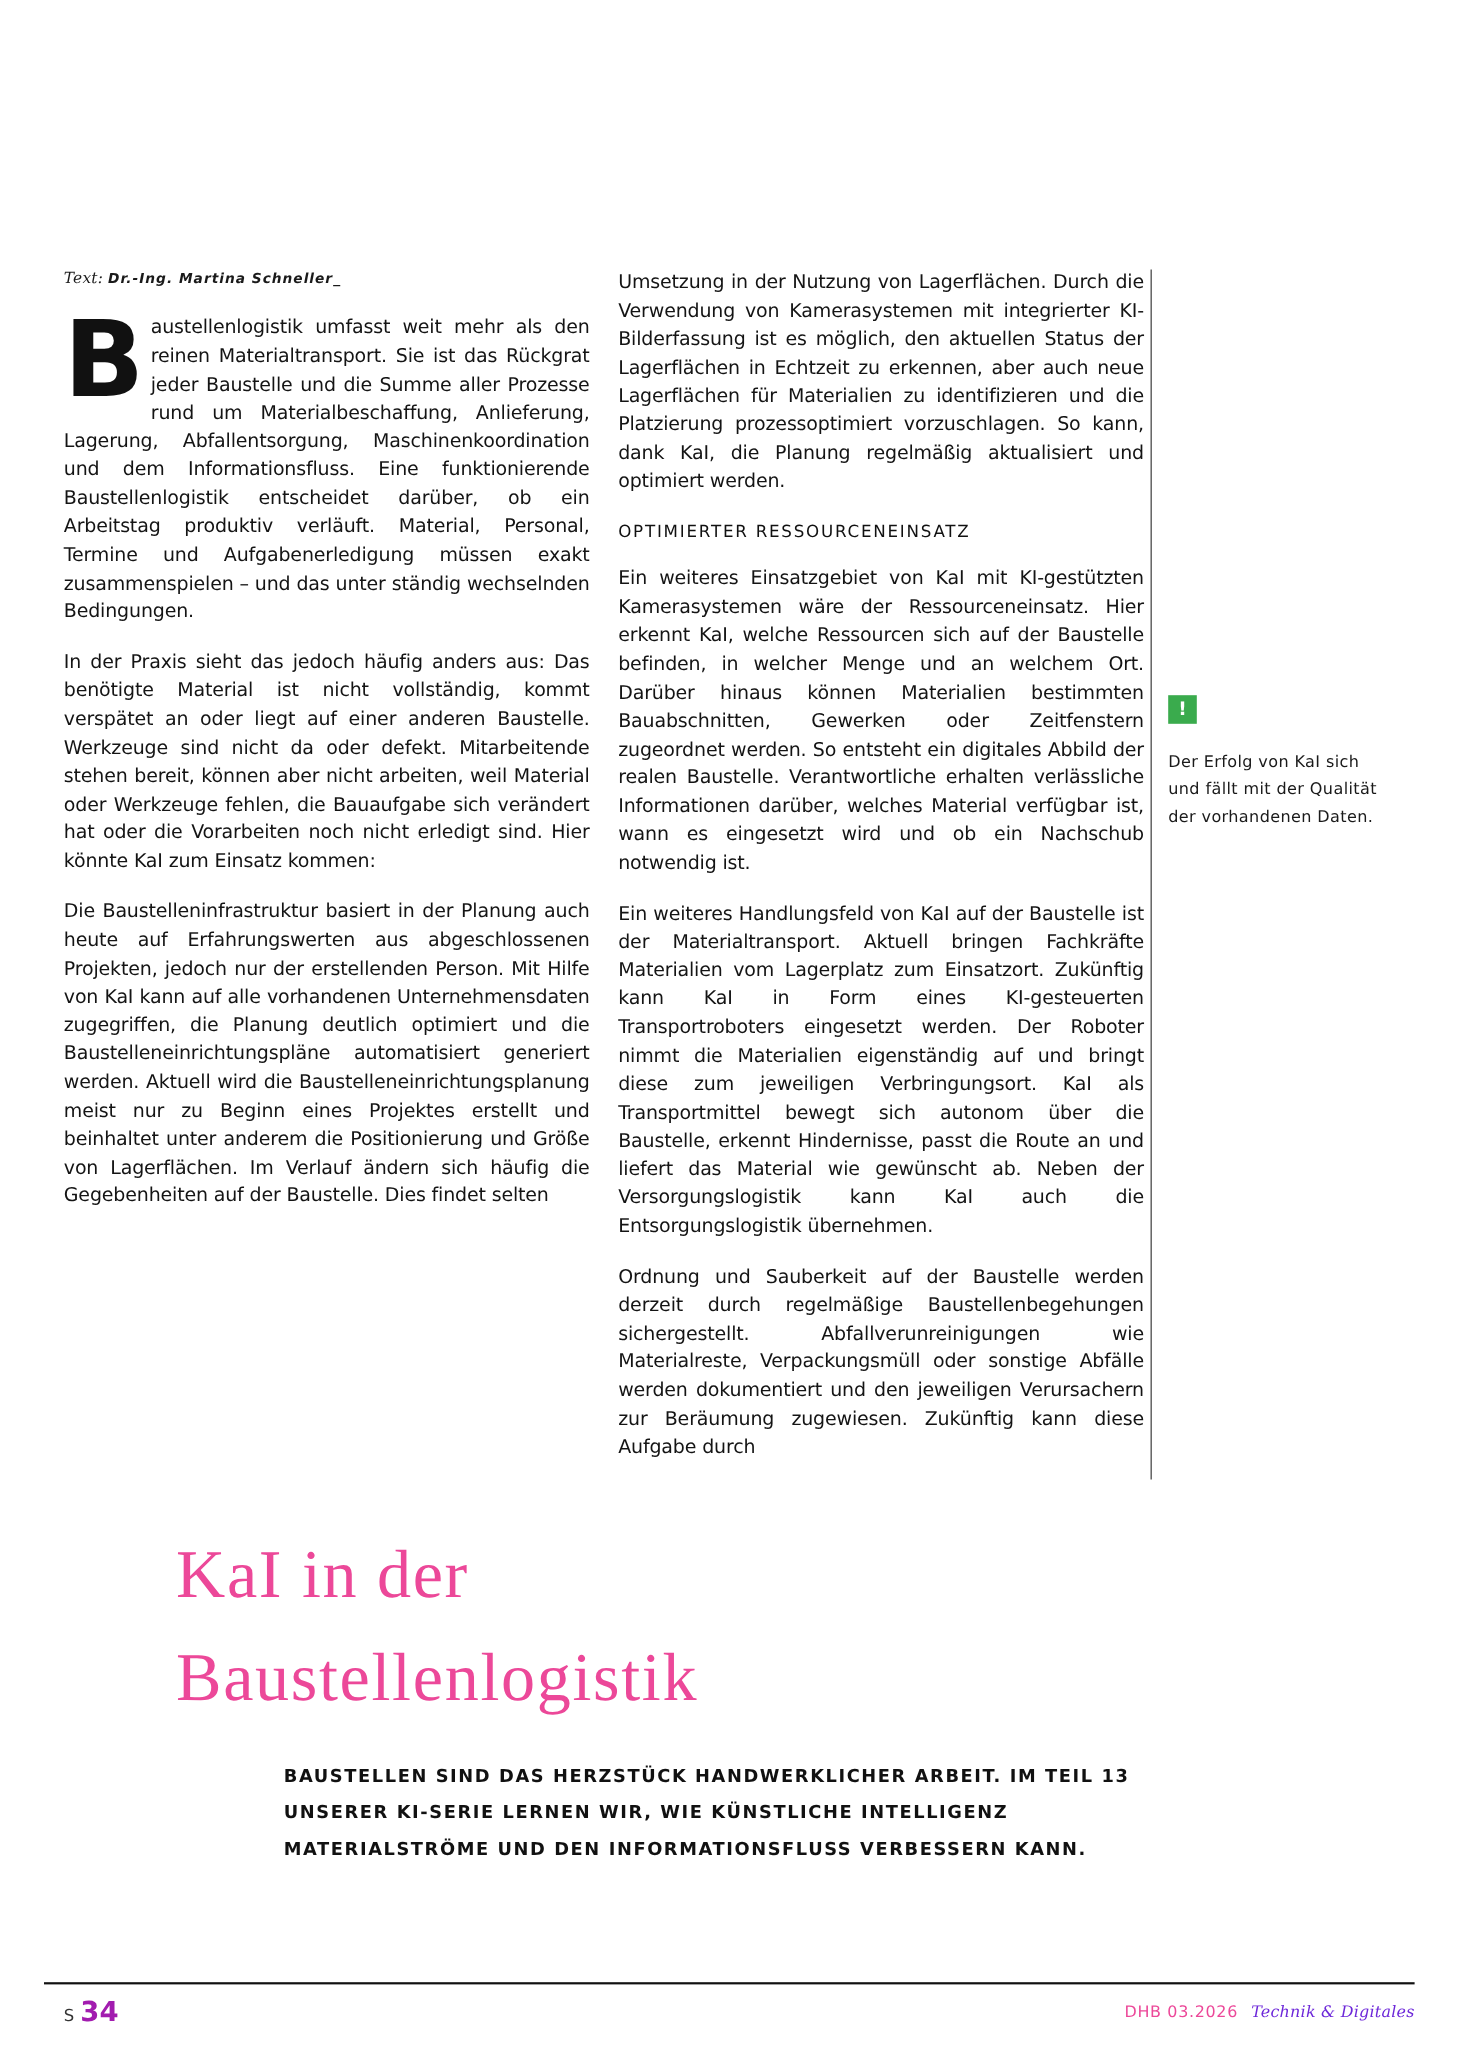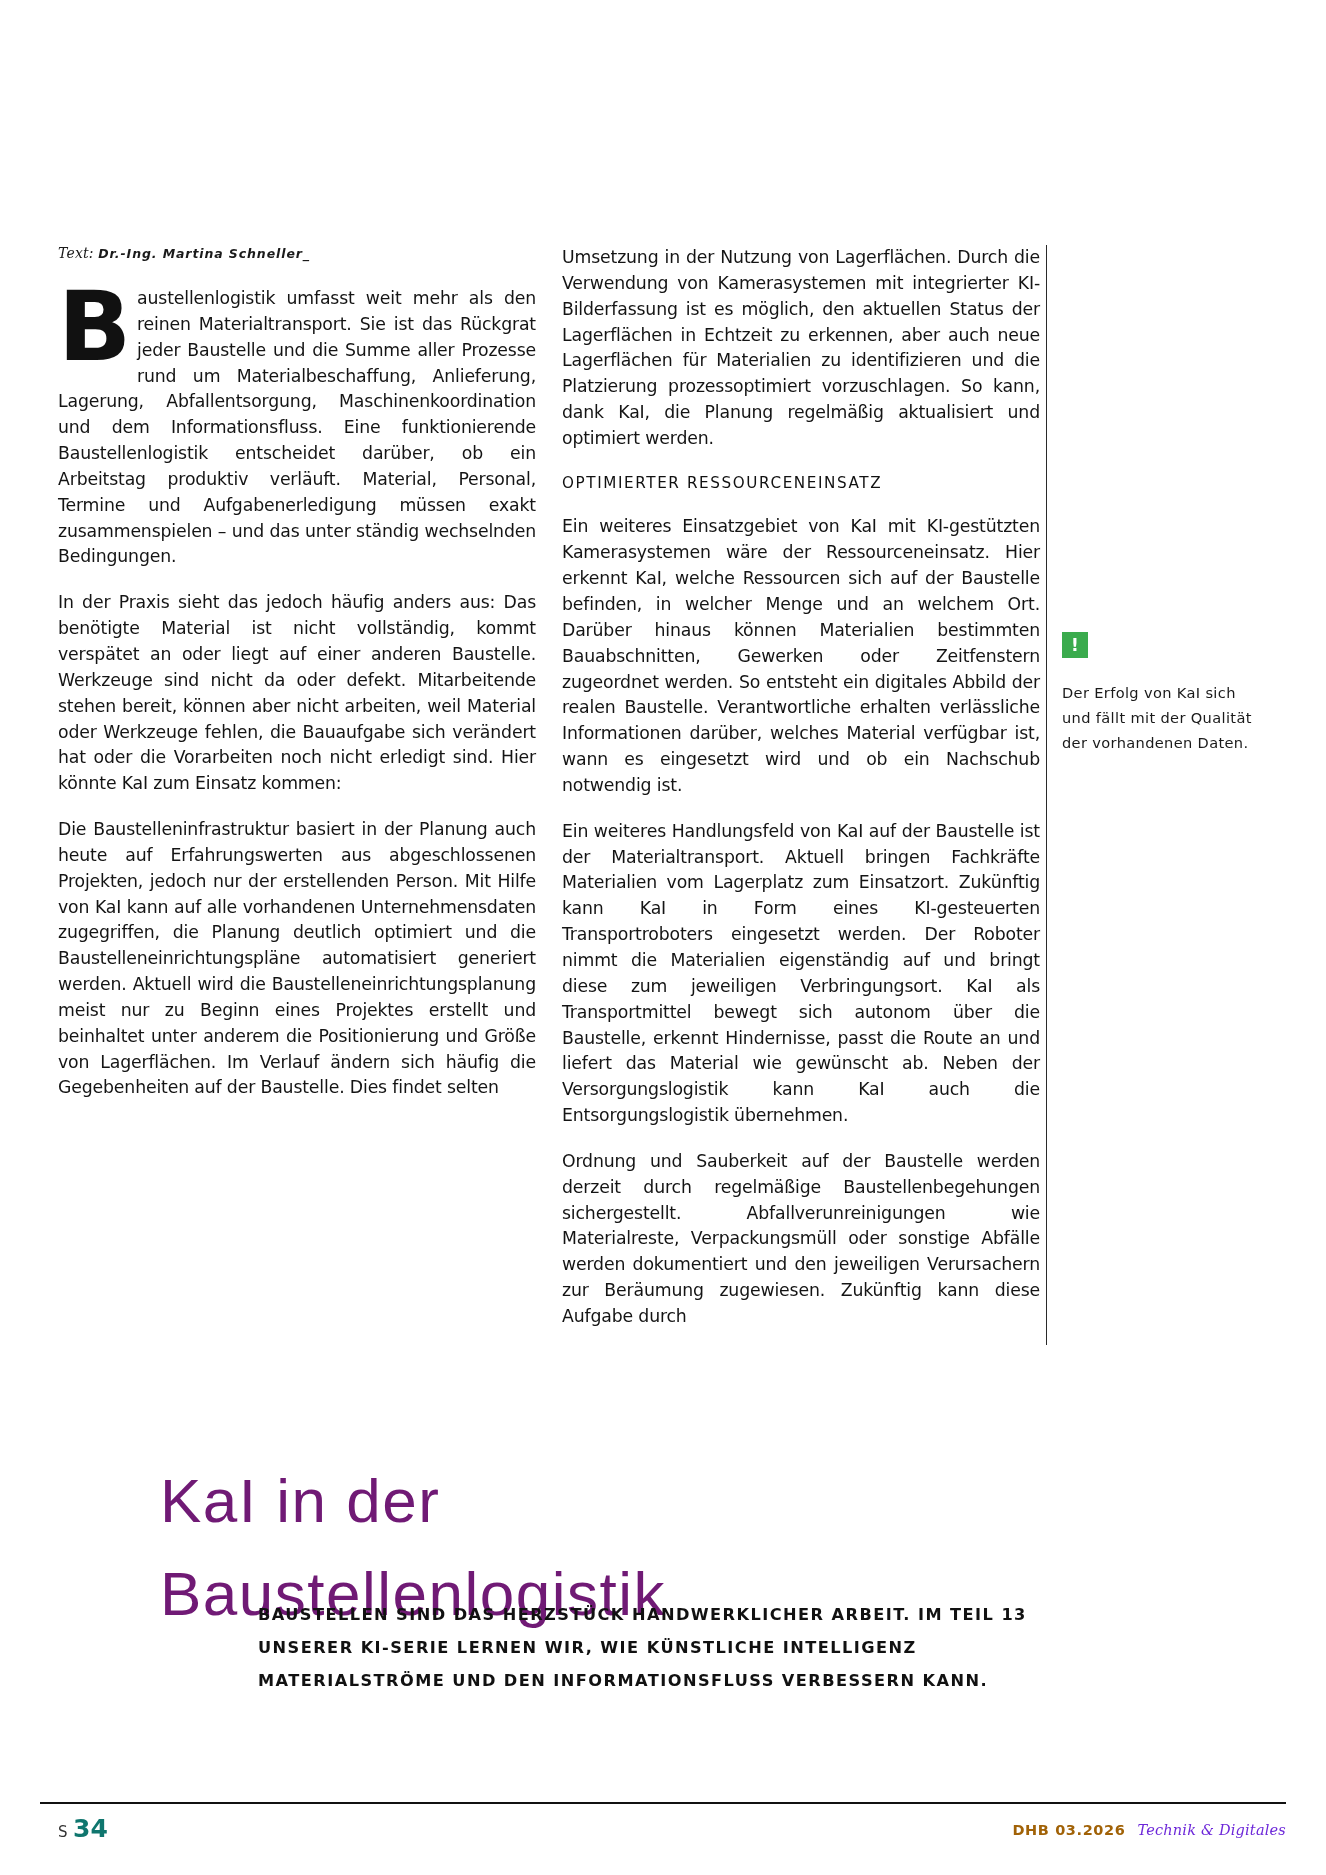--- a/index.html
+++ b/index.html
@@ -118,26 +118,26 @@
     font-size: 14.6px;
     line-height: 1.72;
     letter-spacing: 0.35px;
     color: #1a1a1a;
   }
 
   
   .headline {
     position: absolute;
     left: 160px;
-    top: 1468px;
-    font-family: Liberation Sans, sans-serif;
+    top: 1400px;
+    font-family: Liberation Serif, serif;
     font-size: 62px;
     line-height: 1.06;
     letter-spacing: 1.5px;
-    color: #701a75;
+    color: #ec4899;
   }
   .headline .l2 { display: block; margin-top: 27px; }
 
   
   .standfirst {
     position: absolute;
     left: 258px;
     top: 1598px;
     width: 830px;
     font-size: 16.2px;
@@ -165,35 +165,35 @@
     gap: 5px;
   }
   .folio .s {
     font-size: 15px;
     letter-spacing: 0.5px;
     color: #333;
   }
   .folio .num {
     font-size: 25px;
     font-weight: bold;
-    color: #0f766e;
+    color: #a21caf;
   }
   .footer-right {
     position: absolute;
     right: 40px;
     top: 1822px;
     display: flex;
     align-items: baseline;
     gap: 12px;
     font-size: 14.5px;
   }
   .footer-right .issue {
-    font-weight: bold;
+    font-weight: normal;
     letter-spacing: 0.6px;
-    color: #a16207;
+    color: #ec4899;
   }
   .footer-right .rubric {
     font-family: "DejaVu Serif", serif;
     font-style: italic;
     color: #6d28d9;
     letter-spacing: 0.2px;
     text-align: center;
   }
 </style>
 </head>

